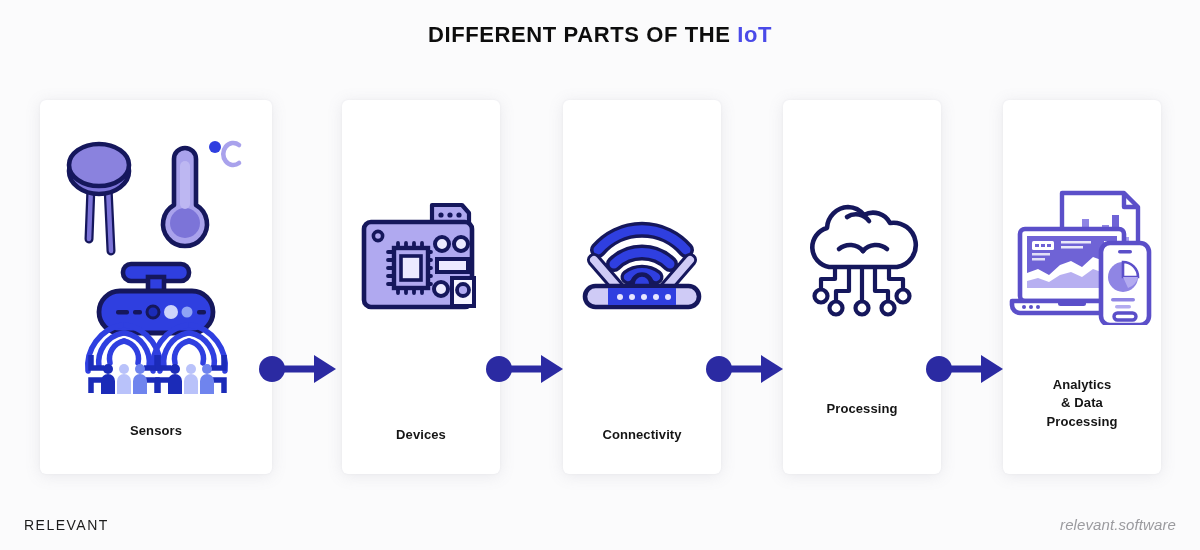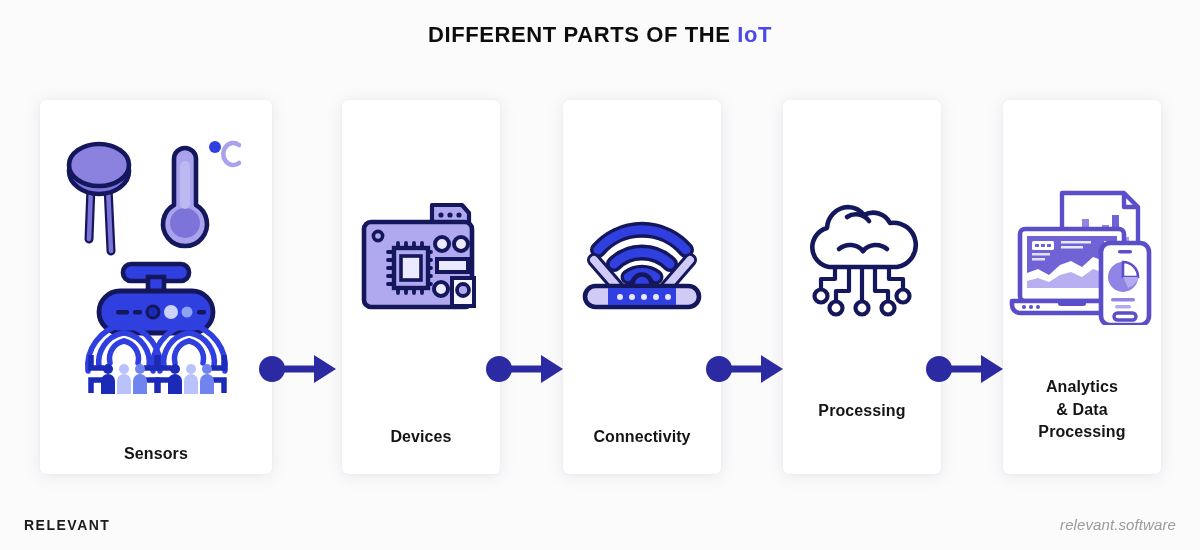--- a/index.html
+++ b/index.html
@@ -55,42 +55,42 @@
     display: flex;
     align-items: center;
     justify-content: center;
   }
 
   .card-label {
     position: absolute;
     left: 0;
     width: 100%;
     text-align: center;
-    font-size: 16px;
+    font-size: 13px;
     font-weight: bold;
     color: #151515;
     line-height: 1.42;
     letter-spacing: 0.1px;
   }
 
   
   .arrow {
     position: absolute;
     top: 252px;
     width: 80px;
     height: 34px;
   }
 
   
   .footer-left {
     position: absolute;
     left: 24px;
     top: 517px;
     font-size: 14px;
-    font-weight: bold;
+    font-weight: normal;
     letter-spacing: 1.5px;
     color: #1c1c1c;
   }
   .footer-right {
     position: absolute;
     right: 24px;
     top: 516px;
     font-size: 15px;
     color: #9b9b9f;
     letter-spacing: 0.1px;
@@ -188,21 +188,21 @@
             <circle cx="114" cy="238" r="5" fill="#1b2bb8"></circle>
             <path d="M107 263 v-13 a7 7 0 0 1 14 0 v13 Z" fill="#1b2bb8"></path>
             <circle cx="130" cy="238" r="5" fill="#b9c2fa"></circle>
             <path d="M123 263 v-13 a7 7 0 0 1 14 0 v13 Z" fill="#b9c2fa"></path>
             <circle cx="146" cy="238" r="5" fill="#6f84ee"></circle>
             <path d="M139 263 v-13 a7 7 0 0 1 14 0 v13 Z" fill="#6f84ee"></path>
           </g>
         </g>
       </svg>
     </div>
-    <div class="card-label" style="top:322px;margin-top:21px;">
+    <div class="card-label" style="top:322px;">
       <div>Sensors</div>
     </div>
   </div>
 
   <div class="card" style="left:563px; width:158px;">
     <div class="icon-wrap" style="top:96px; height:120px;">
       <svg width="140" height="108" viewBox="0 0 140 108">
 
         <g fill="none" stroke-linecap="round">
           <path d="M26 48 a58 58 0 0 1 88 0" stroke="#15175c" stroke-width="16"></path>

